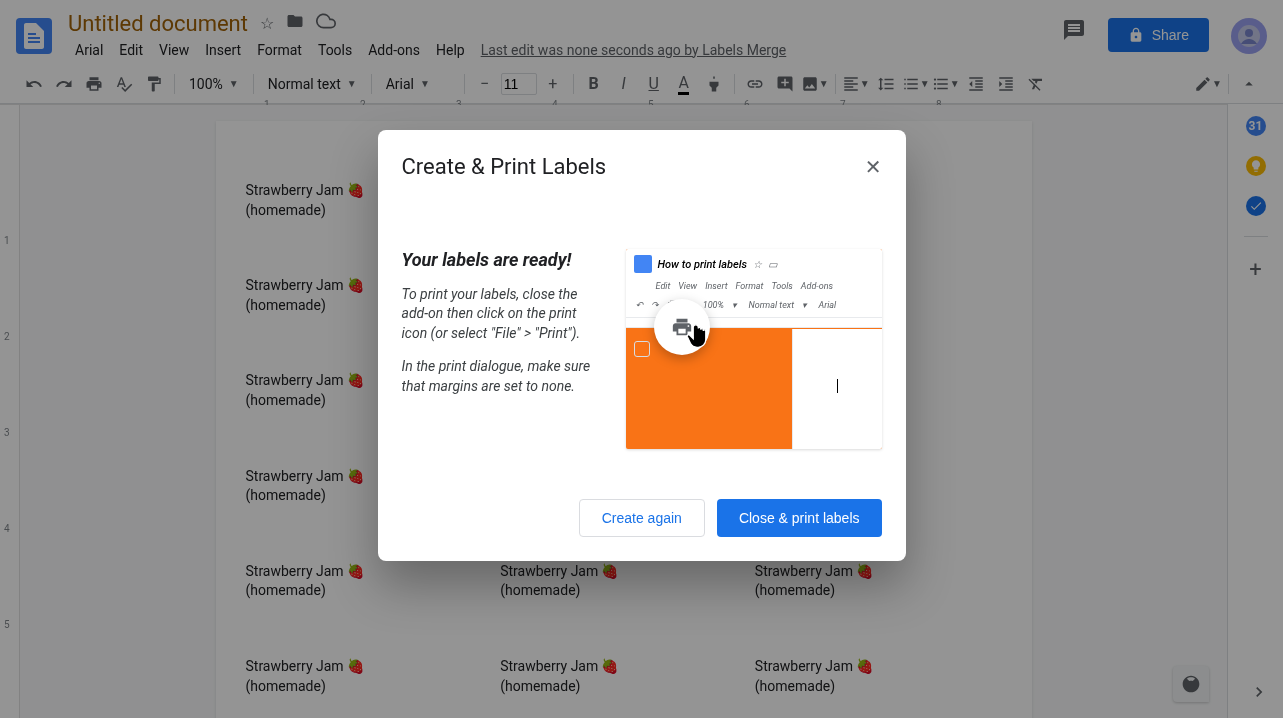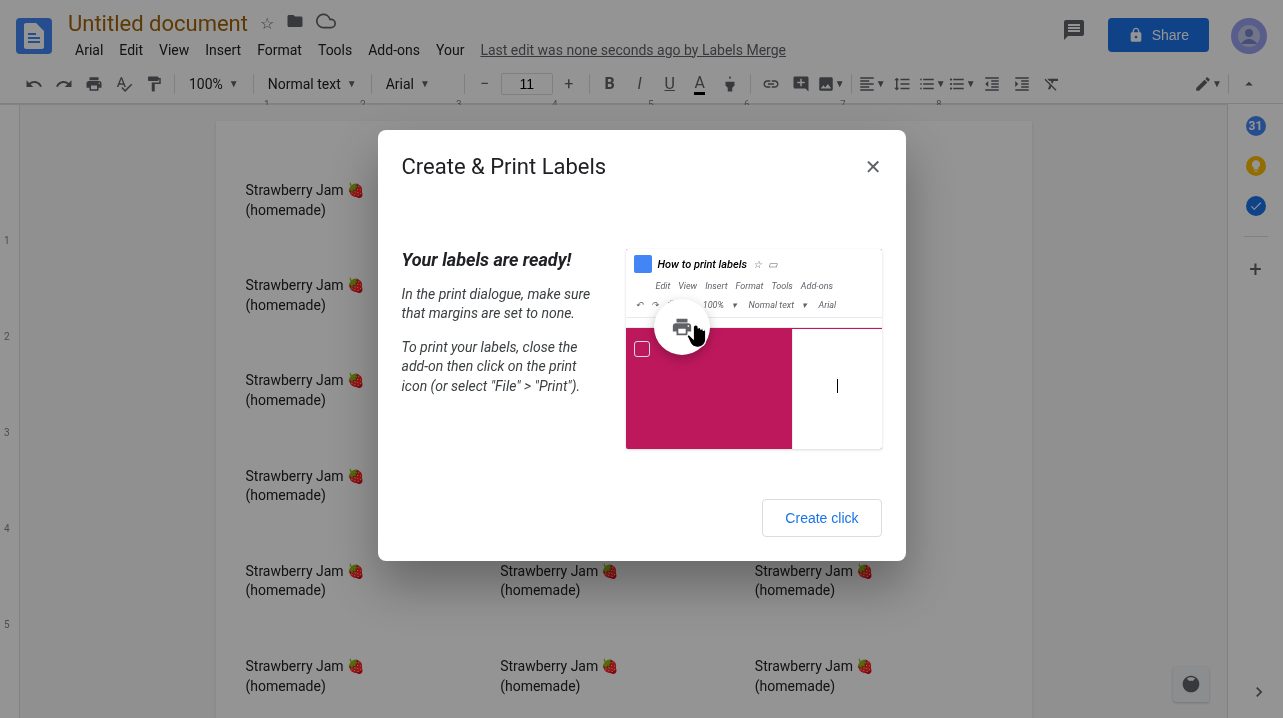--- a/index.html
+++ b/index.html
@@ -19,21 +19,21 @@
 .header-right { display: flex; align-items: flex-start; gap: 22px; }
 .comment-icon { color: #5f6368; cursor: pointer; }
 .share-btn { background: #1a73e8; color: white; border: none; border-radius: 4px; padding: 9px 20px; font-size: 14px; font-weight: 500; display: flex; align-items: center; gap: 8px; cursor: pointer; }
 .avatar { width: 36px; height: 36px; border-radius: 50%; background: #9aa0f0; display: flex; align-items: center; justify-content: center; cursor: pointer; }
 
 
 .toolbar { display: flex; align-items: center; padding: 4px 20px; border-bottom: 1px solid #dadce0; height: 40px; gap: 2px; }
 .tb-btn { width: 28px; height: 28px; display: flex; align-items: center; justify-content: center; color: #5f6368; cursor: pointer; border-radius: 4px; }
 .tb-sep { width: 1px; height: 20px; background: #dadce0; margin: 0 4px; }
 .tb-select { padding: 4px 8px; font-size: 14px; color: #202124; display: flex; align-items: center; gap: 6px; cursor: pointer; border-radius: 4px; }
-.tb-font-size { width: 52px; text-align: center; border: 1px solid #dadce0; border-radius: 2px; font-size: 14px; padding: 2px; }
+.tb-font-size { width: 36px; border: 1px solid #dadce0; border-radius: 2px; font-size: 14px; padding: 2px; }
 .tb-spacer { flex: 1; }
 .tb-dropdown-arrow { font-size: 10px; color: #5f6368; }
 
 
 .content-area { position: relative; height: calc(100% - 104px); display: flex; }
 .ruler-h { height: 16px; background: #fff; border-bottom: 1px solid #e0e0e0; position: relative; font-size: 10px; color: #80868b; display: flex; align-items: center; padding-left: 200px; }
 .ruler-h span { position: absolute; }
 .ruler-v { width: 20px; background: #fff; border-right: 1px solid #e0e0e0; position: relative; font-size: 10px; color: #80868b; }
 .ruler-v span { position: absolute; left: 4px; }
 .outline-btn { position: absolute; left: 28px; top: 30px; width: 28px; height: 28px; border: 1px solid #dadce0; border-radius: 4px; display: flex; align-items: center; justify-content: center; color: #5f6368; cursor: pointer; }
@@ -52,21 +52,21 @@
 
 .overlay { position: absolute; inset: 0; background: rgba(0,0,0,0.42); z-index: 100; }
 .dialog { position: absolute; left: 50%; top: 130px; transform: translateX(-50%); width: 528px; background: white; border-radius: 8px; box-shadow: 0 24px 48px rgba(0,0,0,0.3); z-index: 101; padding: 24px; }
 .dialog-header { display: flex; justify-content: space-between; align-items: center; margin-bottom: 70px; }
 .dialog-title { font-size: 22px; color: #202124; font-weight: 400; }
 .dialog-close { font-size: 20px; color: #5f6368; cursor: pointer; background: none; border: none; }
 .dialog-body { display: flex; gap: 20px; font-style: italic; }
 .dialog-text { flex: 1; }
 .dialog-heading { font-size: 18px; font-weight: 700; color: #202124; margin-bottom: 14px; line-height: 1.2; }
 .dialog-para { font-size: 14px; color: #3c4043; line-height: 1.4; margin-bottom: 14px; }
-.dialog-image { width: 256px; height: 200px; background: #be185d; border-radius: 2px; position: relative; overflow: hidden; box-shadow: 0 1px 3px rgba(0,0,0,0.15); }
+.dialog-image { width: 256px; height: 200px; background: #f97316; border-radius: 2px; position: relative; overflow: hidden; box-shadow: 0 1px 3px rgba(0,0,0,0.15); }
 .mini-head { background: white; padding: 6px 8px; display: flex; align-items: center; gap: 6px; }
 .mini-logo { width: 18px; height: 18px; background: #4285f4; border-radius: 2px; }
 .mini-title { font-size: 11px; font-weight: 500; }
 .mini-menu { display: flex; gap: 8px; padding: 2px 30px; font-size: 9px; color: #5f6368; background: white; }
 .mini-tb { display: flex; align-items: center; gap: 4px; padding: 4px 8px; font-size: 9px; color: #5f6368; border-bottom: 1px solid #e8eaed; background:white; }
 .mini-tb span { padding: 0 2px;}
 .mini-ruler { height: 10px; background: white; border-bottom: 1px solid #e8eaed; }
 .mini-page { position: absolute; right: 0; top: 80px; bottom: 0; width: 90px; background: white; border-left: 1px solid #e8eaed; }
 .mini-cursor-ring { position: absolute; left: 28px; top: 50px; width: 56px; height: 56px; border-radius: 50%; background: white; box-shadow: 0 4px 12px rgba(0,0,0,0.25); display: flex; align-items: center; justify-content: center; }
 .mini-printer { font-size: 20px; color: #5f6368; }
@@ -104,21 +104,21 @@
       </span>
     </div>
     <div class="menu-bar">
       <span class="menu-item">Arial</span>
       <span class="menu-item">Edit</span>
       <span class="menu-item">View</span>
       <span class="menu-item">Insert</span>
       <span class="menu-item">Format</span>
       <span class="menu-item">Tools</span>
       <span class="menu-item">Add-ons</span>
-      <span class="menu-item">Your</span>
+      <span class="menu-item">Help</span>
       <span class="last-edit">Last edit was none seconds ago by Labels Merge</span>
     </div>
   </div>
   <div class="header-right">
     <span class="comment-icon">
       <svg width="24" height="24" viewBox="0 0 24 24" fill="#5f6368">
           <path d="M20 2H4c-1.1 0-2 .9-2 2v18l4-4h14c1.1 0 2-.9 2-2V4c0-1.1-.9-2-2-2zm-2 12H6v-2h12v2zm0-3H6V9h12v2zm0-3H6V6h12v2z"></path>
         </svg>
     </span>
     <button class="share-btn">
@@ -352,22 +352,22 @@
 
 <div class="overlay"></div>
 <div class="dialog">
   <div class="dialog-header">
     <div class="dialog-title">Create &amp; Print Labels</div>
     <button class="dialog-close">✕</button>
   </div>
   <div class="dialog-body">
     <div class="dialog-text">
       <div class="dialog-heading">Your labels are ready!</div>
+      <div class="dialog-para">To print your labels, close the add-on then click on the print icon (or select "File" &gt; "Print").</div>
       <div class="dialog-para">In the print dialogue, make sure that margins are set to none.</div>
-      <div class="dialog-para">To print your labels, close the add-on then click on the print icon (or select "File" &gt; "Print").</div>
     </div>
     <div class="dialog-image">
       <div class="mini-head">
         <div class="mini-logo"></div>
         <div class="mini-title">How to print labels</div>
         <span style="font-size:10px;color:#5f6368">☆</span>
         <span style="font-size:10px;color:#5f6368">▭</span>
       </div>
       <div class="mini-menu">
         <span>Edit</span>
@@ -399,15 +399,16 @@
           </svg>
       </div>
       <div class="mini-hand">
         <svg width="30" height="30" viewBox="0 0 24 24" fill="#000" stroke="white" stroke-width="1">
             <path d="M9 11V5c0-1.1.9-2 2-2s2 .9 2 2v1c0-.55.45-1 1-1s1 .45 1 1v1c0-.55.45-1 1-1s1 .45 1 1v1c0-.55.45-1 1-1s1 .45 1 1v7c0 3.31-2.69 6-6 6h-1c-2.21 0-4.21-1.21-5.24-3.13L4 12l1.41-1.41L9 14.17V11z"></path>
           </svg>
       </div>
     </div>
   </div>
   <div class="dialog-actions">
-    <button class="btn-secondary">Create click</button>
+    <button class="btn-secondary">Create again</button>
+    <button class="btn-primary">Close &amp; print labels</button>
   </div>
 </div>
 
 </body></html>

